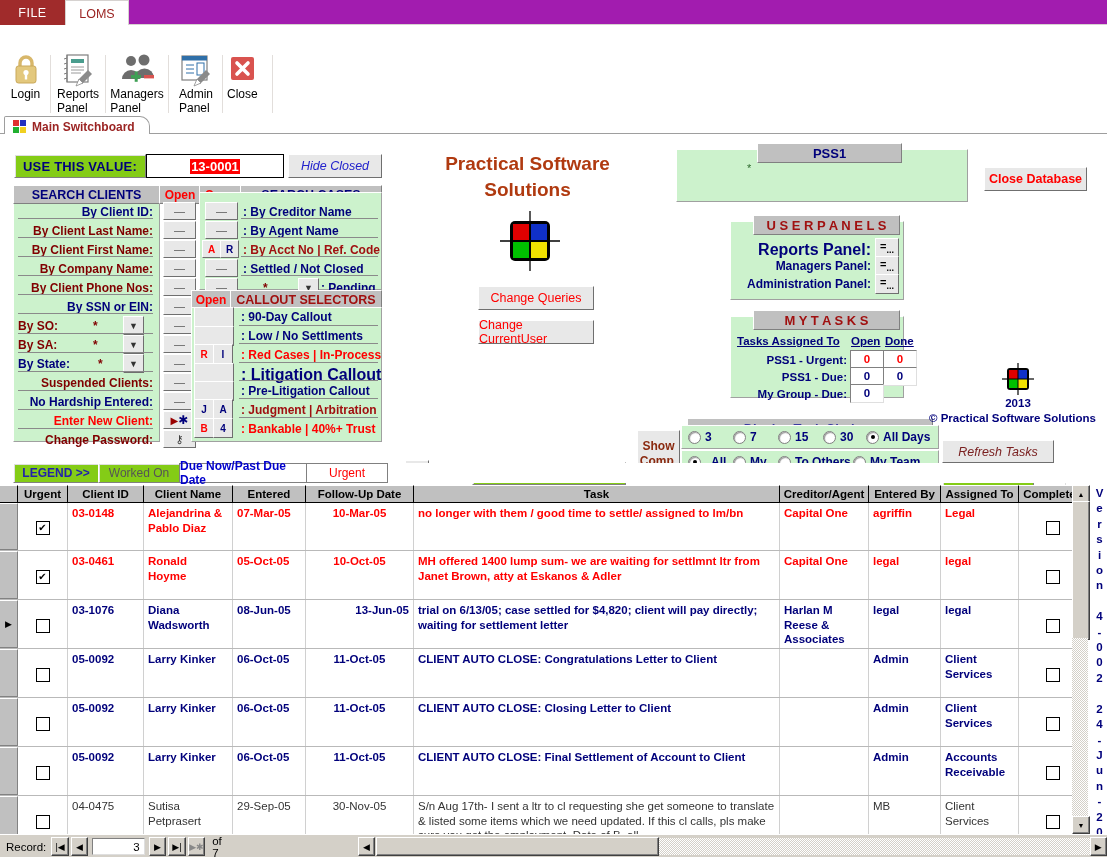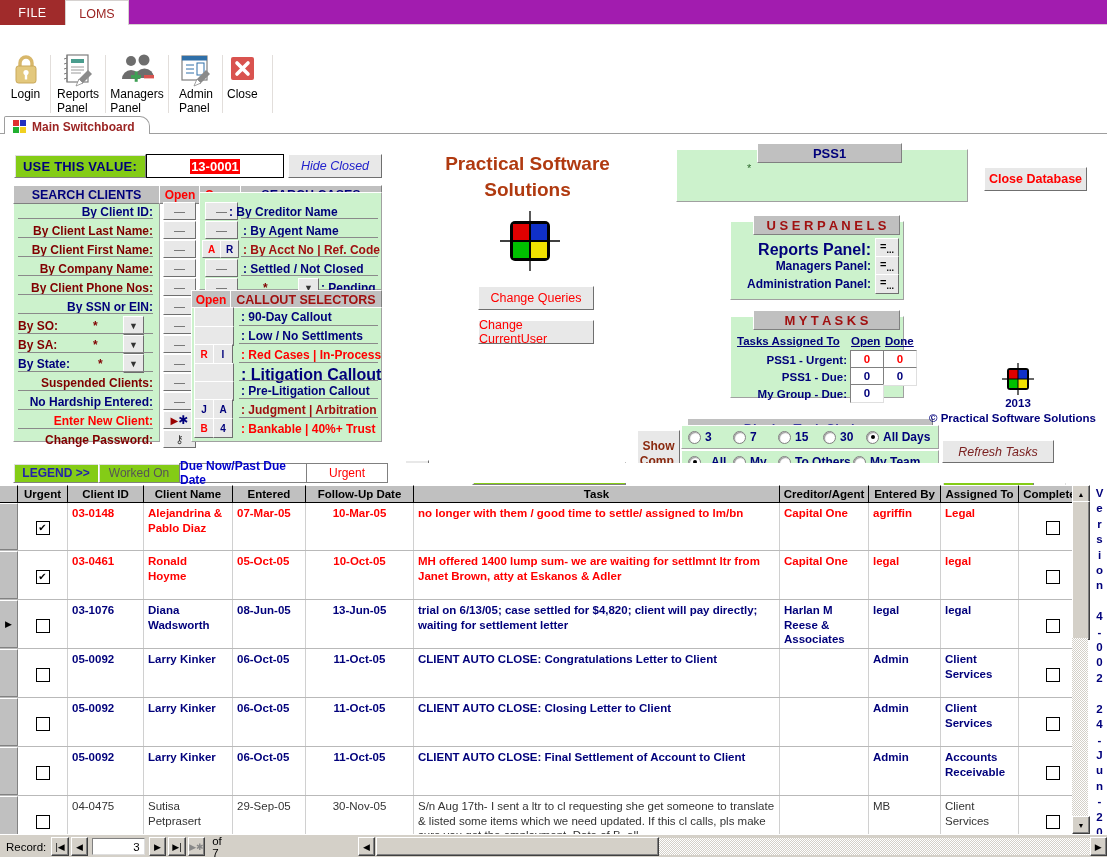--- a/index.html
+++ b/index.html
@@ -288,21 +288,21 @@
       <span class="red b" style="font-size:12px;">Open</span>
     </div>
     <div class="hdr" style="position:absolute;left:240px;top:51px;width:140px;height:17px;display:flex;align-items:center;justify-content:center;">
       <span class="navy" style="font-size:12.5px;">SEARCH  CASES</span>
     </div>
     <div class="grnbox" style="position:absolute;left:199px;top:58px;width:181px;height:96px;"></div>
 
     <div class="btn3d" style="position:absolute;left:205px;top:68px;width:31px;height:16px;">
         <span style="font-size:11px;color:#555;">—</span>
       </div>
-    <div style="position:absolute;left:229px;top:71px;"><span class="b navy" style="font-size:12px;">: By Creditor Name</span></div>
+    <div style="position:absolute;left:243px;top:71px;"><span class="b navy" style="font-size:12px;">: By Creditor Name</span></div>
     <div style="position:absolute;left:241px;top:84px;width:137px;height:1px;background:#8a8a8a;"></div>
 
     <div class="btn3d" style="position:absolute;left:205px;top:87px;width:31px;height:16px;">
         <span style="font-size:11px;color:#555;">—</span>
       </div>
     <div style="position:absolute;left:243px;top:90px;"><span class="b navy" style="font-size:12px;">: By Agent Name</span></div>
     <div style="position:absolute;left:241px;top:103px;width:137px;height:1px;background:#8a8a8a;"></div>
 
     <div class="btn3d" style="position:absolute;left:202px;top:106px;width:17px;height:16px;">
         <span class="b red" style="font-size:10px;">A</span>
@@ -614,21 +614,21 @@
     <div class="grow" style="height:49px;">
       <div class="gsel">
           <span style="font-size:9px;color:#000;">▶</span>
         </div>
       <div class="gc ctr" style="width:50px;">
           <span class="cbx"></span>
         </div>
       <div class="gc b navy" style="width:76px;">03-1076</div>
       <div class="gc b navy" style="width:89px;">Diana Wadsworth</div>
       <div class="gc b navy" style="width:73px;">08-Jun-05</div>
-      <div class="gc b navy" style="width:108px;text-align:center;">13-Jun-05</div>
+      <div class="gc b navy" style="width:108px;text-align:right;">13-Jun-05</div>
       <div class="gc b navy" style="width:366px;">trial on 6/13/05; case settled for  $4,820; client will pay directly; waiting for settlement letter</div>
       <div class="gc b navy" style="width:89px;">Harlan M Reese &amp; Associates</div>
       <div class="gc b navy" style="width:72px;">legal</div>
       <div class="gc b navy" style="width:78px;">legal</div>
       <div class="gc ctr" style="width:69px;">
           <span class="cbx"></span>
         </div>
     </div>
 
     <div class="grow" style="height:49px;">

